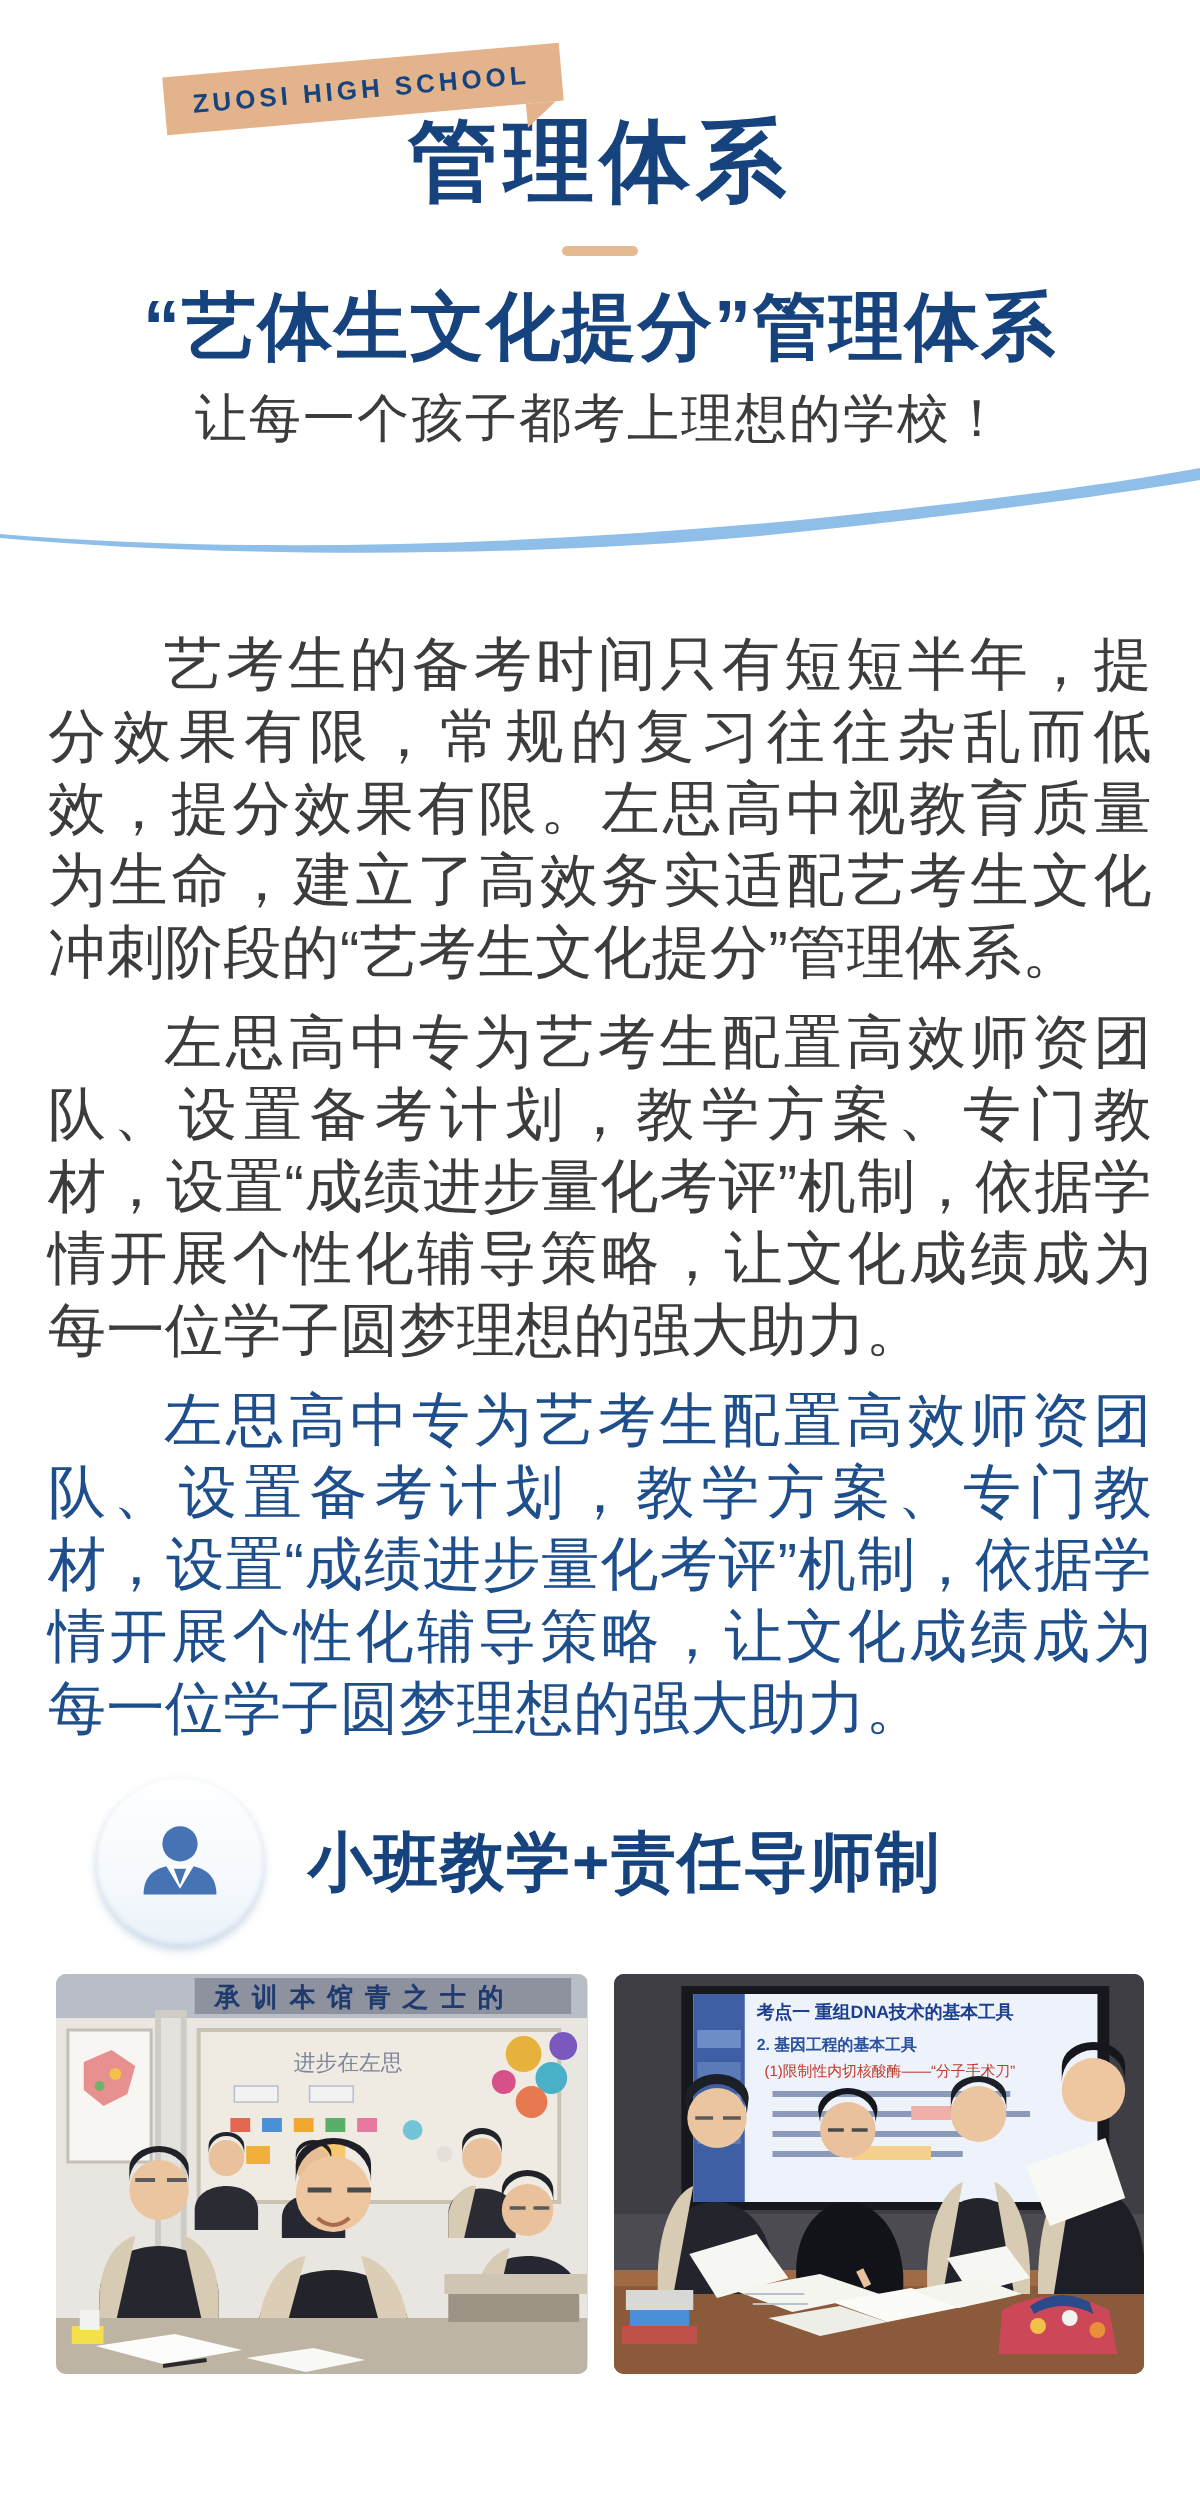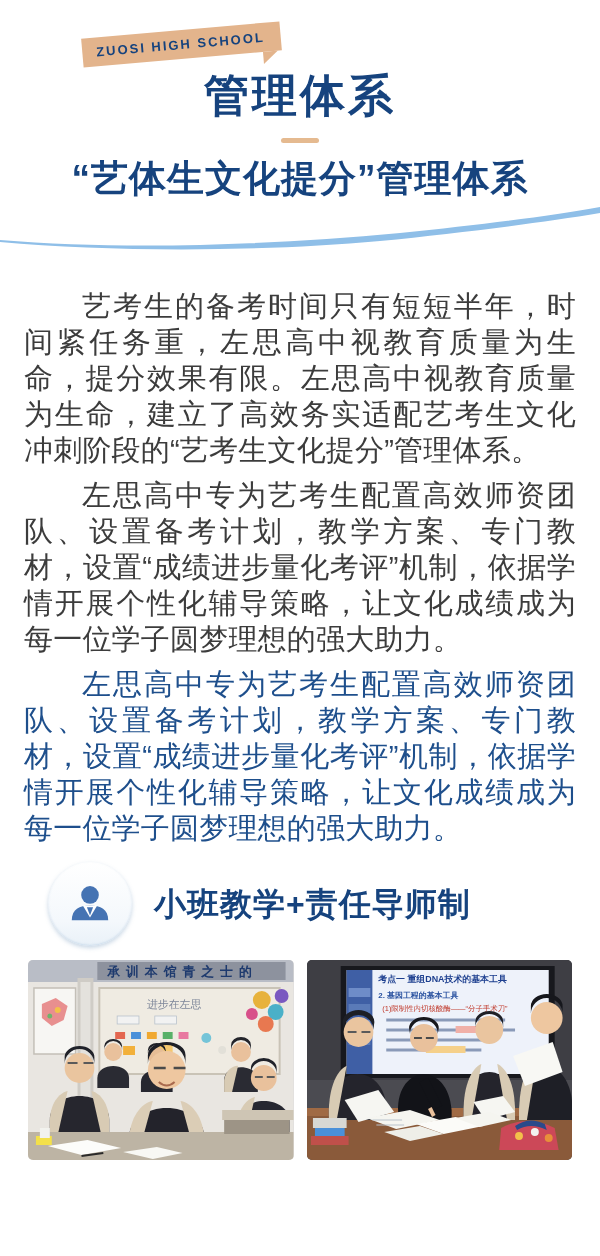--- a/index.html
+++ b/index.html
@@ -33,21 +33,21 @@
     position: absolute;
     right: 4px;
     top: 99%;
     width: 0; height: 0;
     border-top: 12px solid #e3b48c;
     border-right: 15px solid transparent;
   }
 
   
   .main-title {
-    padding-top: 71px;
+    padding-top: 56px;
     text-align: center;
     color: #16437e;
     font-size: 45px;
     font-weight: 800;
     letter-spacing: 3px;
     line-height: 1.1;
   }
   .title-divider {
     width: 38px;
     height: 5px;
@@ -142,27 +142,28 @@
   <div class="badge">
     <span>ZUOSI HIGH SCHOOL</span>
   </div>
 
   <h1 class="main-title">管理体系</h1>
 
   <div class="title-divider"></div>
 
   <h2 class="sub-title">“艺体生文化提分”管理体系</h2>
 
+  <div class="tagline">让每一个孩子都考上理想的学校！</div>
 
   <svg class="swoosh" viewBox="0 0 600 62" preserveAspectRatio="none" aria-hidden="true">
     <path d="M0,40 C120,50 260,46 400,33 C480,25 550,16 600,7 L600,13 C540,23 460,33 380,41 C260,52 110,52 0,42 Z" fill="#8fbfe8"></path>
   </svg>
 
   <div class="content">
-    <p class="para">艺考生的备考时间只有短短半年，时间紧任务重，左思高中视教育质量为生命，提分效果有限。左思高中视教育质量为生命，建立了高效务实适配艺考生文化冲刺阶段的“艺考生文化提分”管理体系。</p>
+    <p class="para">艺考生的备考时间只有短短半年，提分效果有限，常规的复习往往杂乱而低效，提分效果有限。左思高中视教育质量为生命，建立了高效务实适配艺考生文化冲刺阶段的“艺考生文化提分”管理体系。</p>
     <p class="para">左思高中专为艺考生配置高效师资团队、设置备考计划，教学方案、专门教材，设置“成绩进步量化考评”机制，依据学情开展个性化辅导策略，让文化成绩成为每一位学子圆梦理想的强大助力。</p>
     <p class="para blue">左思高中专为艺考生配置高效师资团队、设置备考计划，教学方案、专门教材，设置“成绩进步量化考评”机制，依据学情开展个性化辅导策略，让文化成绩成为每一位学子圆梦理想的强大助力。</p>
 
     <div class="feature-row">
       <div class="feature-icon-wrap">
         <svg width="46" height="46" viewBox="0 0 48 48" aria-hidden="true">
           <circle cx="24" cy="14.5" r="9.2" fill="#4573b3"></circle>
           <path d="M5,41 C5,29.5 13,25.6 24,25.6 C35,25.6 43,29.5 43,41 Z" fill="#4573b3"></path>
           <polygon points="16.5,25.6 31.5,25.6 24,38" fill="#ffffff"></polygon>
           <polygon points="20.8,27.5 27.2,27.5 24,36" fill="#4573b3"></polygon>

